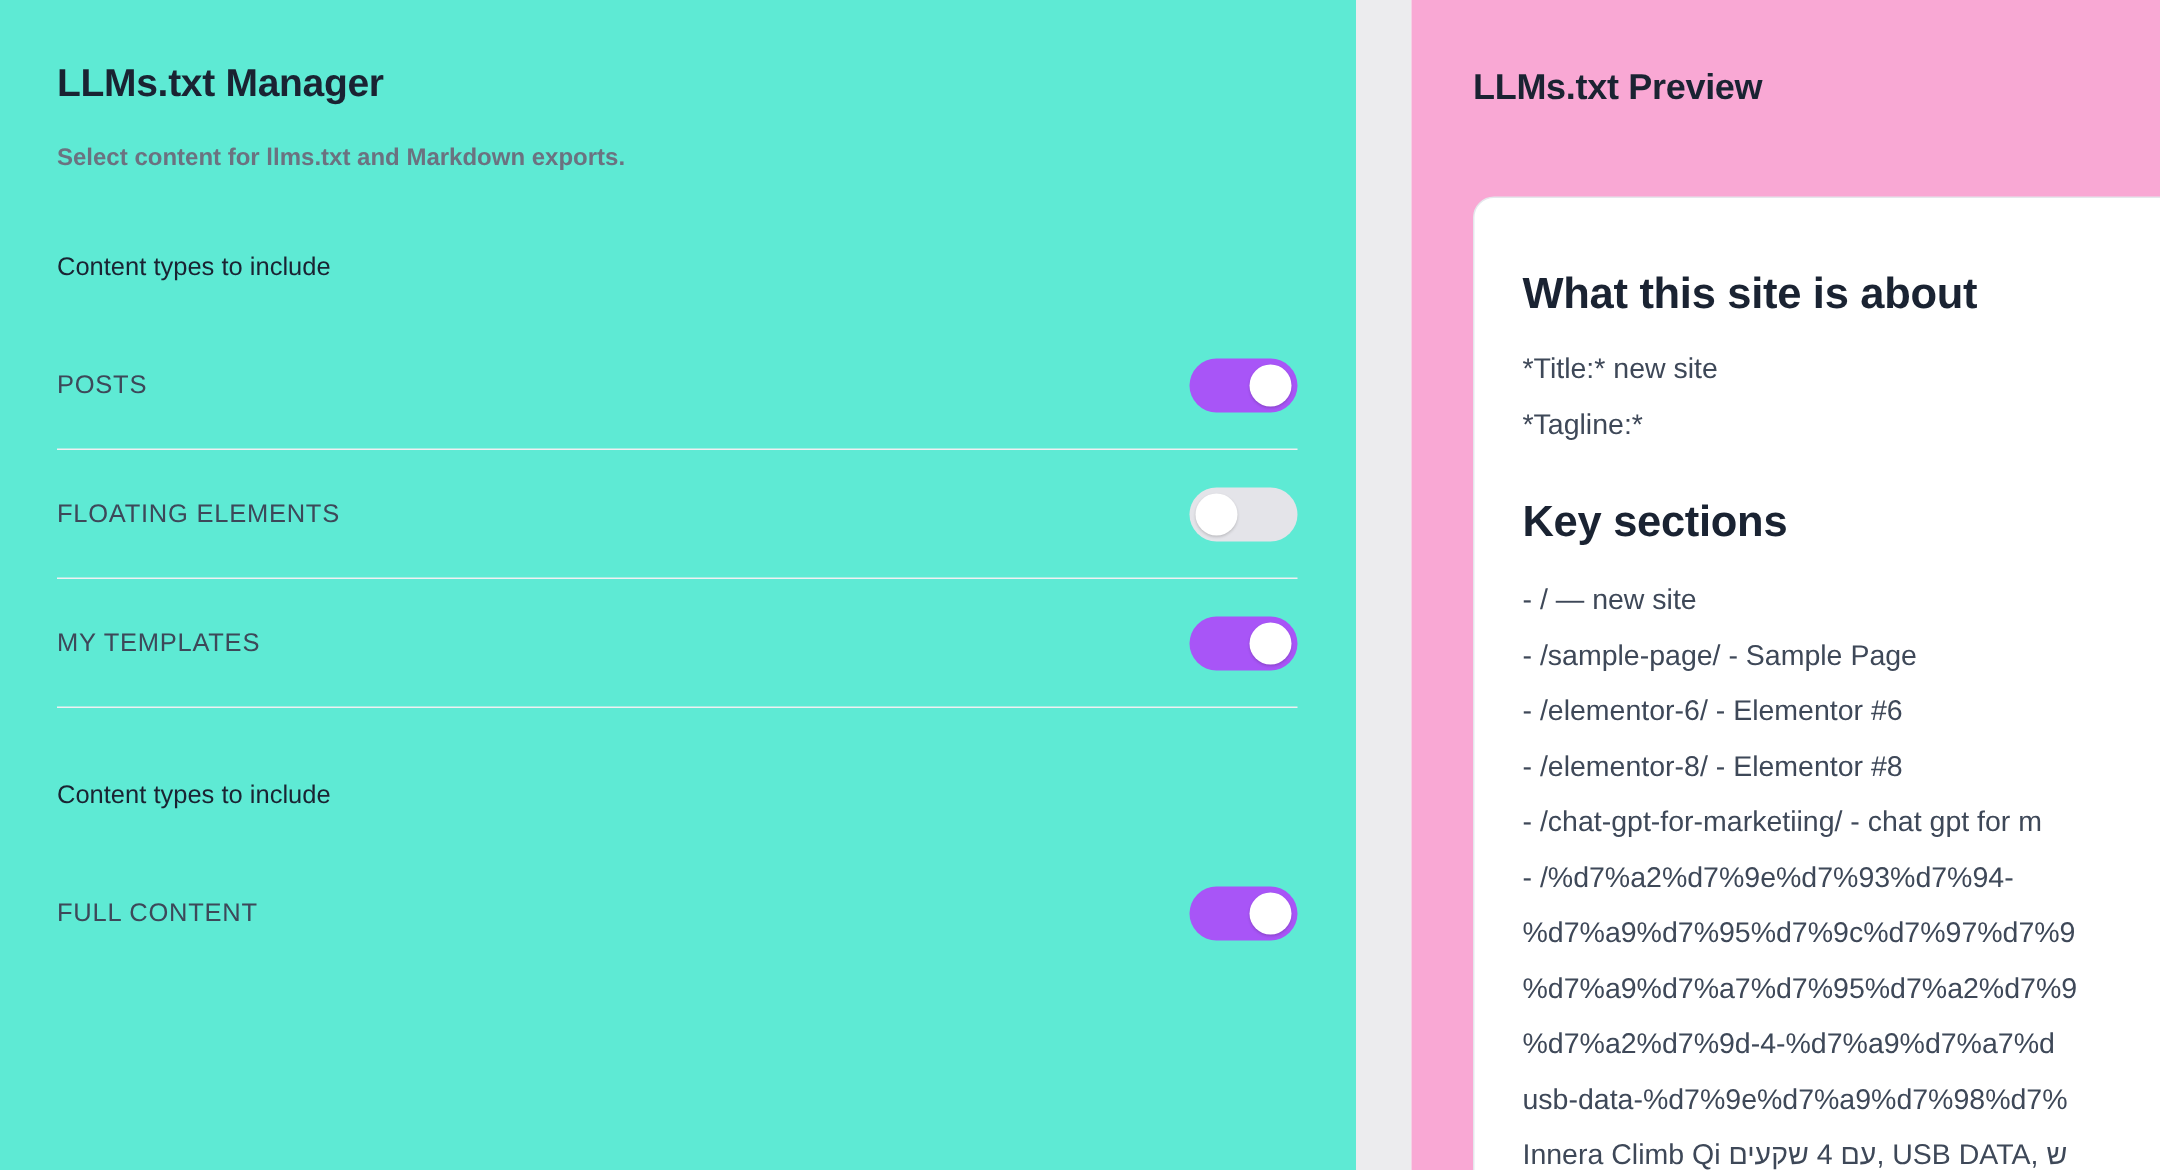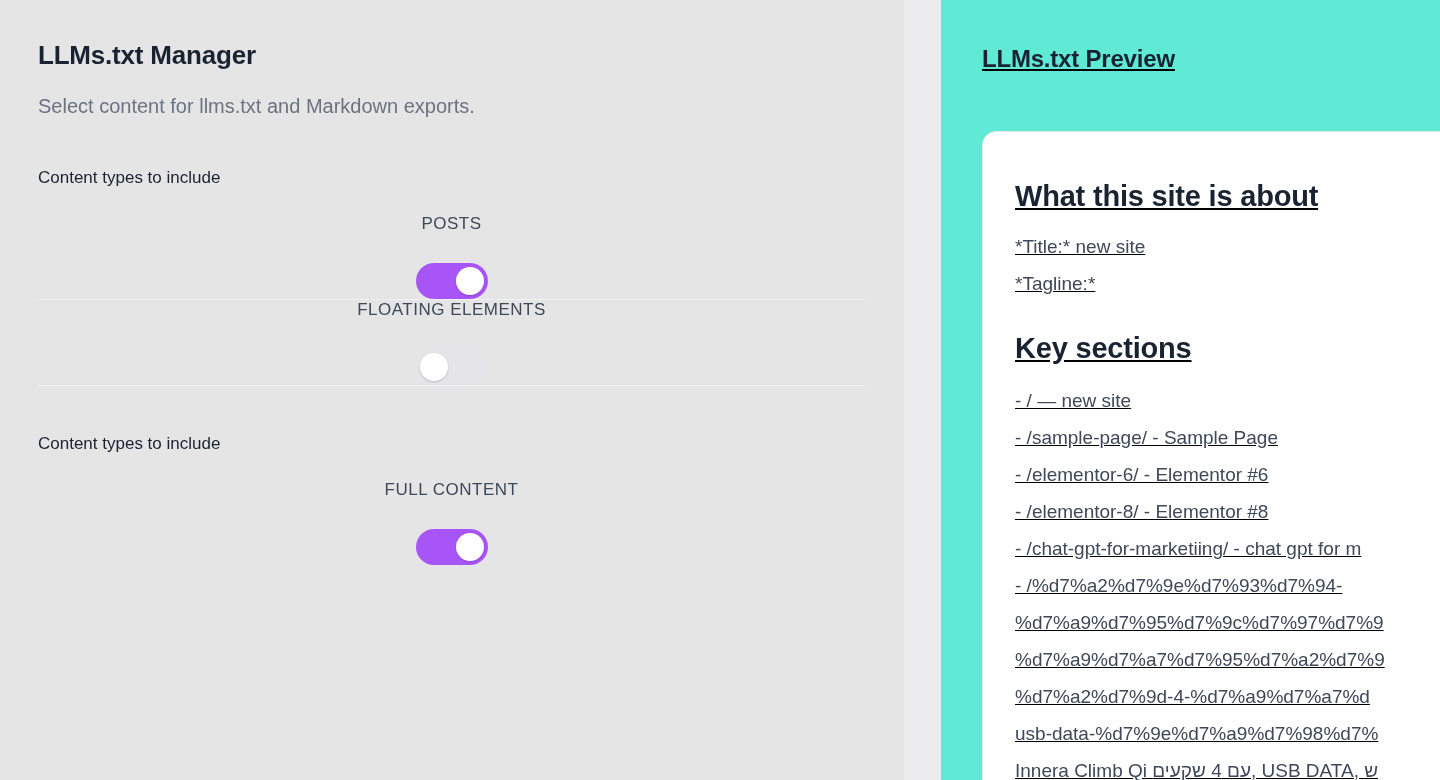--- a/index.html
+++ b/index.html
@@ -17,54 +17,53 @@
     width: 1440px;
     height: 780px;
   }
 
   
   .panel-left {
     flex: 0 0 904px;
     width: 904px;
     box-sizing: border-box;
     padding: 0 39px 0 38px;
-    background: #e5e5e5;
+    background: #5eead4;
     overflow: hidden;
   }
   .manager-title {
     margin: 40px 0 0 0;
     font-size: 26px;
     line-height: 31px;
     font-weight: 700;
     color: var(--heading_text, #1a2332);
     letter-spacing: -0.2px;
   }
   .manager-subtitle {
     margin: 24px 0 0 0;
-    font-size: 20px;
+    font-size: 16px;
     line-height: 22px;
-    font-weight: 400;
+    font-weight: 700;
     color: var(--muted_text, #6b7280);
   }
   .section-heading {
     margin: 50px 0 0 0;
     font-size: 17px;
     line-height: 21px;
     font-weight: 400;
     color: var(--heading_text, #1a2332);
   }
   .section-heading.second { margin-top: 47px; }
   .rows { margin-top: 26px; }
   .toggle-row {
     height: 85px;
     display: flex;
     align-items: center;
     justify-content: space-between;
     border-bottom: 1px solid var(--row_divider, #f0f0f2);
-    flex-direction: column;
   }
   .rows.no-divider .toggle-row { border-bottom: none; }
   .row-label {
     font-size: 17px;
     font-weight: 500;
     letter-spacing: 0.5px;
     color: var(--label_text, #3d4859);
     text-transform: uppercase;
   }
   .switch {
@@ -96,23 +95,22 @@
     flex: 0 0 37px;
     background: var(--panel_divider, #ececee);
   }
 
   
   .panel-right {
     flex: 1 1 auto;
     min-width: 0;
     box-sizing: border-box;
     padding: 0 0 0 41px;
-    background: #5eead4;
-    overflow: hidden;
-    text-decoration: underline;
+    background: #f9a8d4;
+    overflow: hidden;
   }
   .preview-title {
     margin: 44px 0 0 0;
     font-size: 24px;
     line-height: 29px;
     font-weight: 700;
     color: var(--heading_text, #1a2332);
     letter-spacing: -0.2px;
   }
   .preview-card {
@@ -166,20 +164,26 @@
       </div>
 
 
       <div class="toggle-row">
         <span class="row-label">FLOATING ELEMENTS</span>
         <button class="switch">
           <span class="knob"></span>
         </button>
       </div>
 
+      <div class="toggle-row">
+        <span class="row-label">MY TEMPLATES</span>
+        <button class="switch on">
+          <span class="knob"></span>
+        </button>
+      </div>
 
 
     </div>
 
     <h2 class="section-heading second">Content types to include</h2>
     <div class="rows no-divider">
 
       <div class="toggle-row">
         <span class="row-label">FULL CONTENT</span>
         <button class="switch on">

